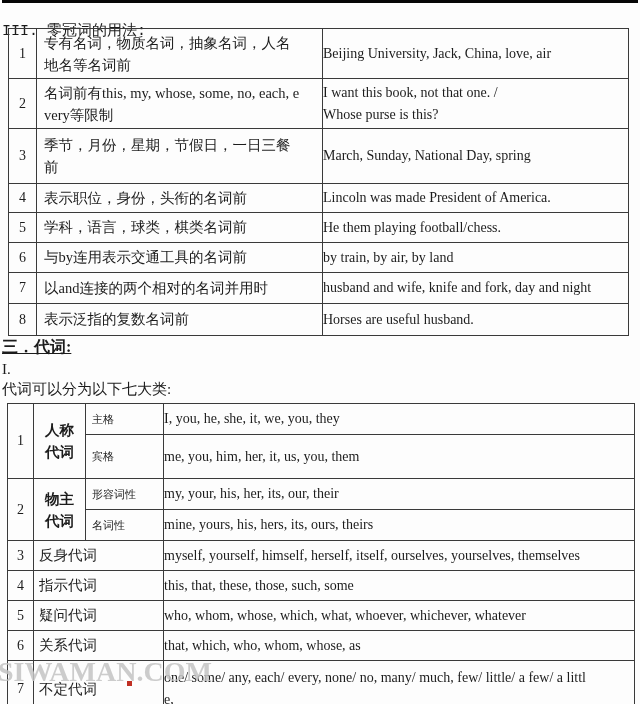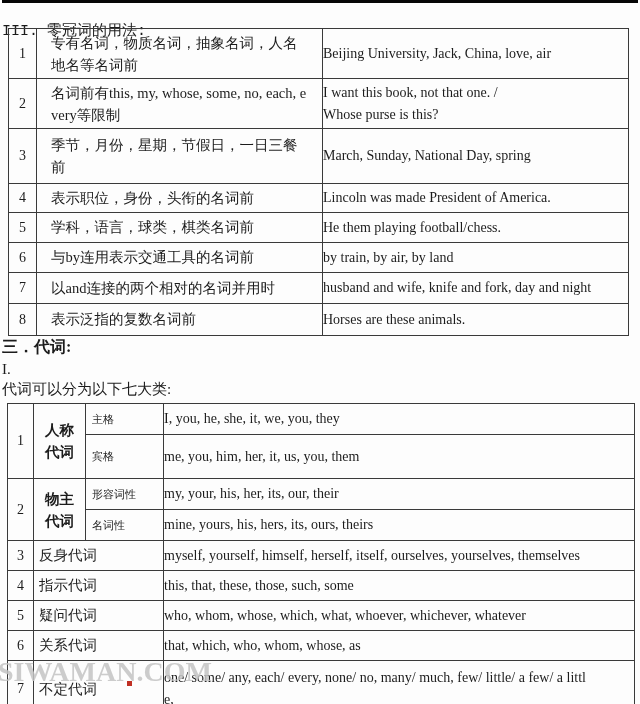--- a/index.html
+++ b/index.html
@@ -3,32 +3,32 @@
 <meta charset="utf-8">
 <style>
   html,body{margin:0;padding:0;}
   body{
     width:640px;height:704px;overflow:hidden;position:relative;
     background:#fdfdfd;color:#1c1c1c;
     font-family:"Liberation Serif","DejaVu Serif",serif;
   }
   .topbar{position:absolute;left:2px;top:0;width:636px;height:3px;background:#060606;}
   .h-title{position:absolute;left:2px;top:21px;font-size:15px;white-space:nowrap;font-family:Liberation Mono, monospace;}
-  .h-sec{position:absolute;left:2px;top:337px;font-size:16px;font-weight:bold;white-space:nowrap;}
+  .h-sec{position:absolute;left:2px;top:337px;font-size:16px;font-weight:bold;white-space:nowrap;text-decoration:underline;}
   .h-sub{position:absolute;left:2px;top:361px;font-size:15px;}
   .h-intro{position:absolute;left:2px;top:380px;font-size:15px;white-space:nowrap;}
 
   table{border-collapse:collapse;table-layout:fixed;position:absolute;}
   td{border:1px solid #3a3a3a;padding:0;vertical-align:middle;overflow:hidden;}
 
   .t1{left:8px;top:28px;}
   .t2{left:7px;top:403px;}
 
   .num{text-align:center;font-size:14px;}
-  .desc{padding-left:14px;font-size:14.5px;}
+  .desc{padding-left:7px;font-size:14.5px;}
   .ex{font-size:14px;}
   .sub{padding-left:6px;font-size:11px;}
   .lbl{padding-left:11px;font-size:14.5px;font-weight:bold;}
   .lbl2{padding-left:5px;font-size:14.5px;}
   .ln{display:block;line-height:22px;}
   .one{white-space:nowrap;}
   .nb{border-bottom:none;}
 
   .watermark{
     position:absolute;left:-2px;top:656px;z-index:5;
@@ -94,21 +94,21 @@
     <td class="ex"><span class="one">by train, by air, by land</span></td>
   </tr>
   <tr style="height:31px">
     <td class="num"><span>7</span></td>
     <td class="desc"><span class="one">以and连接的两个相对的名词并用时</span></td>
     <td class="ex"><span class="one">husband and wife, knife and fork, day and night</span></td>
   </tr>
   <tr style="height:32px">
     <td class="num"><span>8</span></td>
     <td class="desc"><span class="one">表示泛指的复数名词前</span></td>
-    <td class="ex"><span class="one">Horses are these animals.</span></td>
+    <td class="ex"><span class="one">Horses are useful husband.</span></td>
   </tr>
 </tbody>
   </table>
 
 <div class="h-sec">三．代词:</div>
 <div class="h-sub">I.</div>
 <div class="h-intro">代词可以分为以下七大类:</div>
 
 <table class="t2">
   <colgroup>

